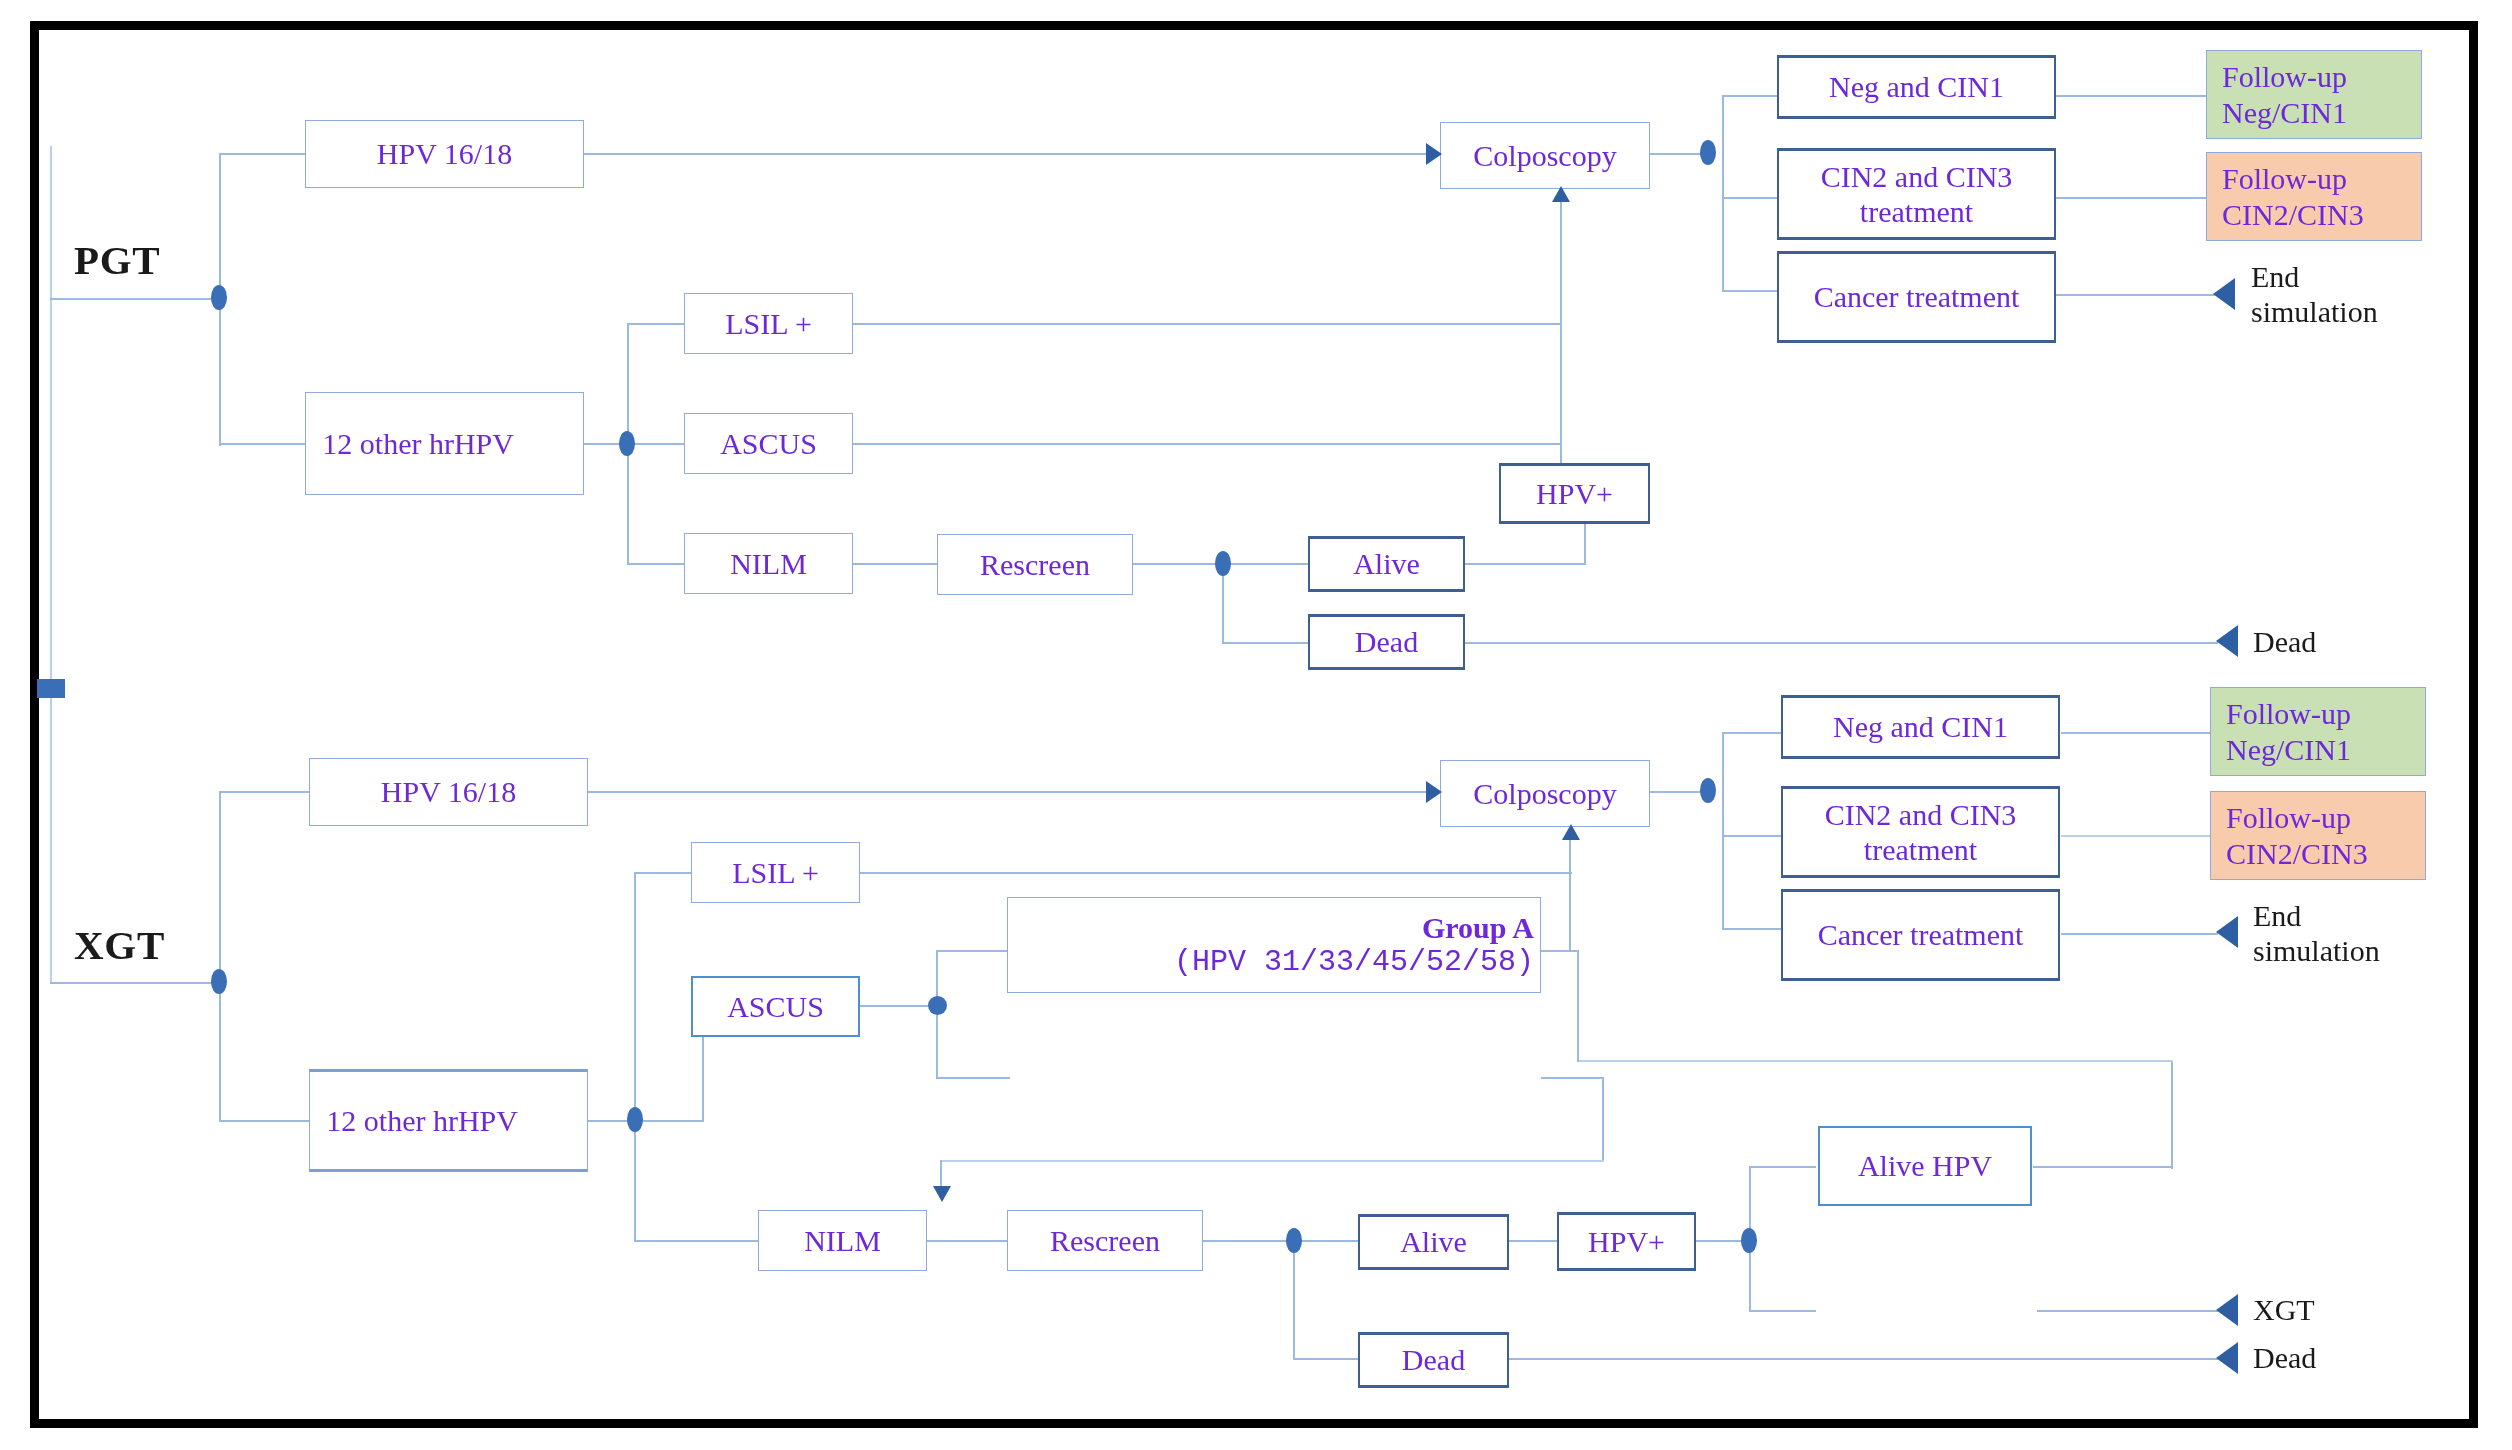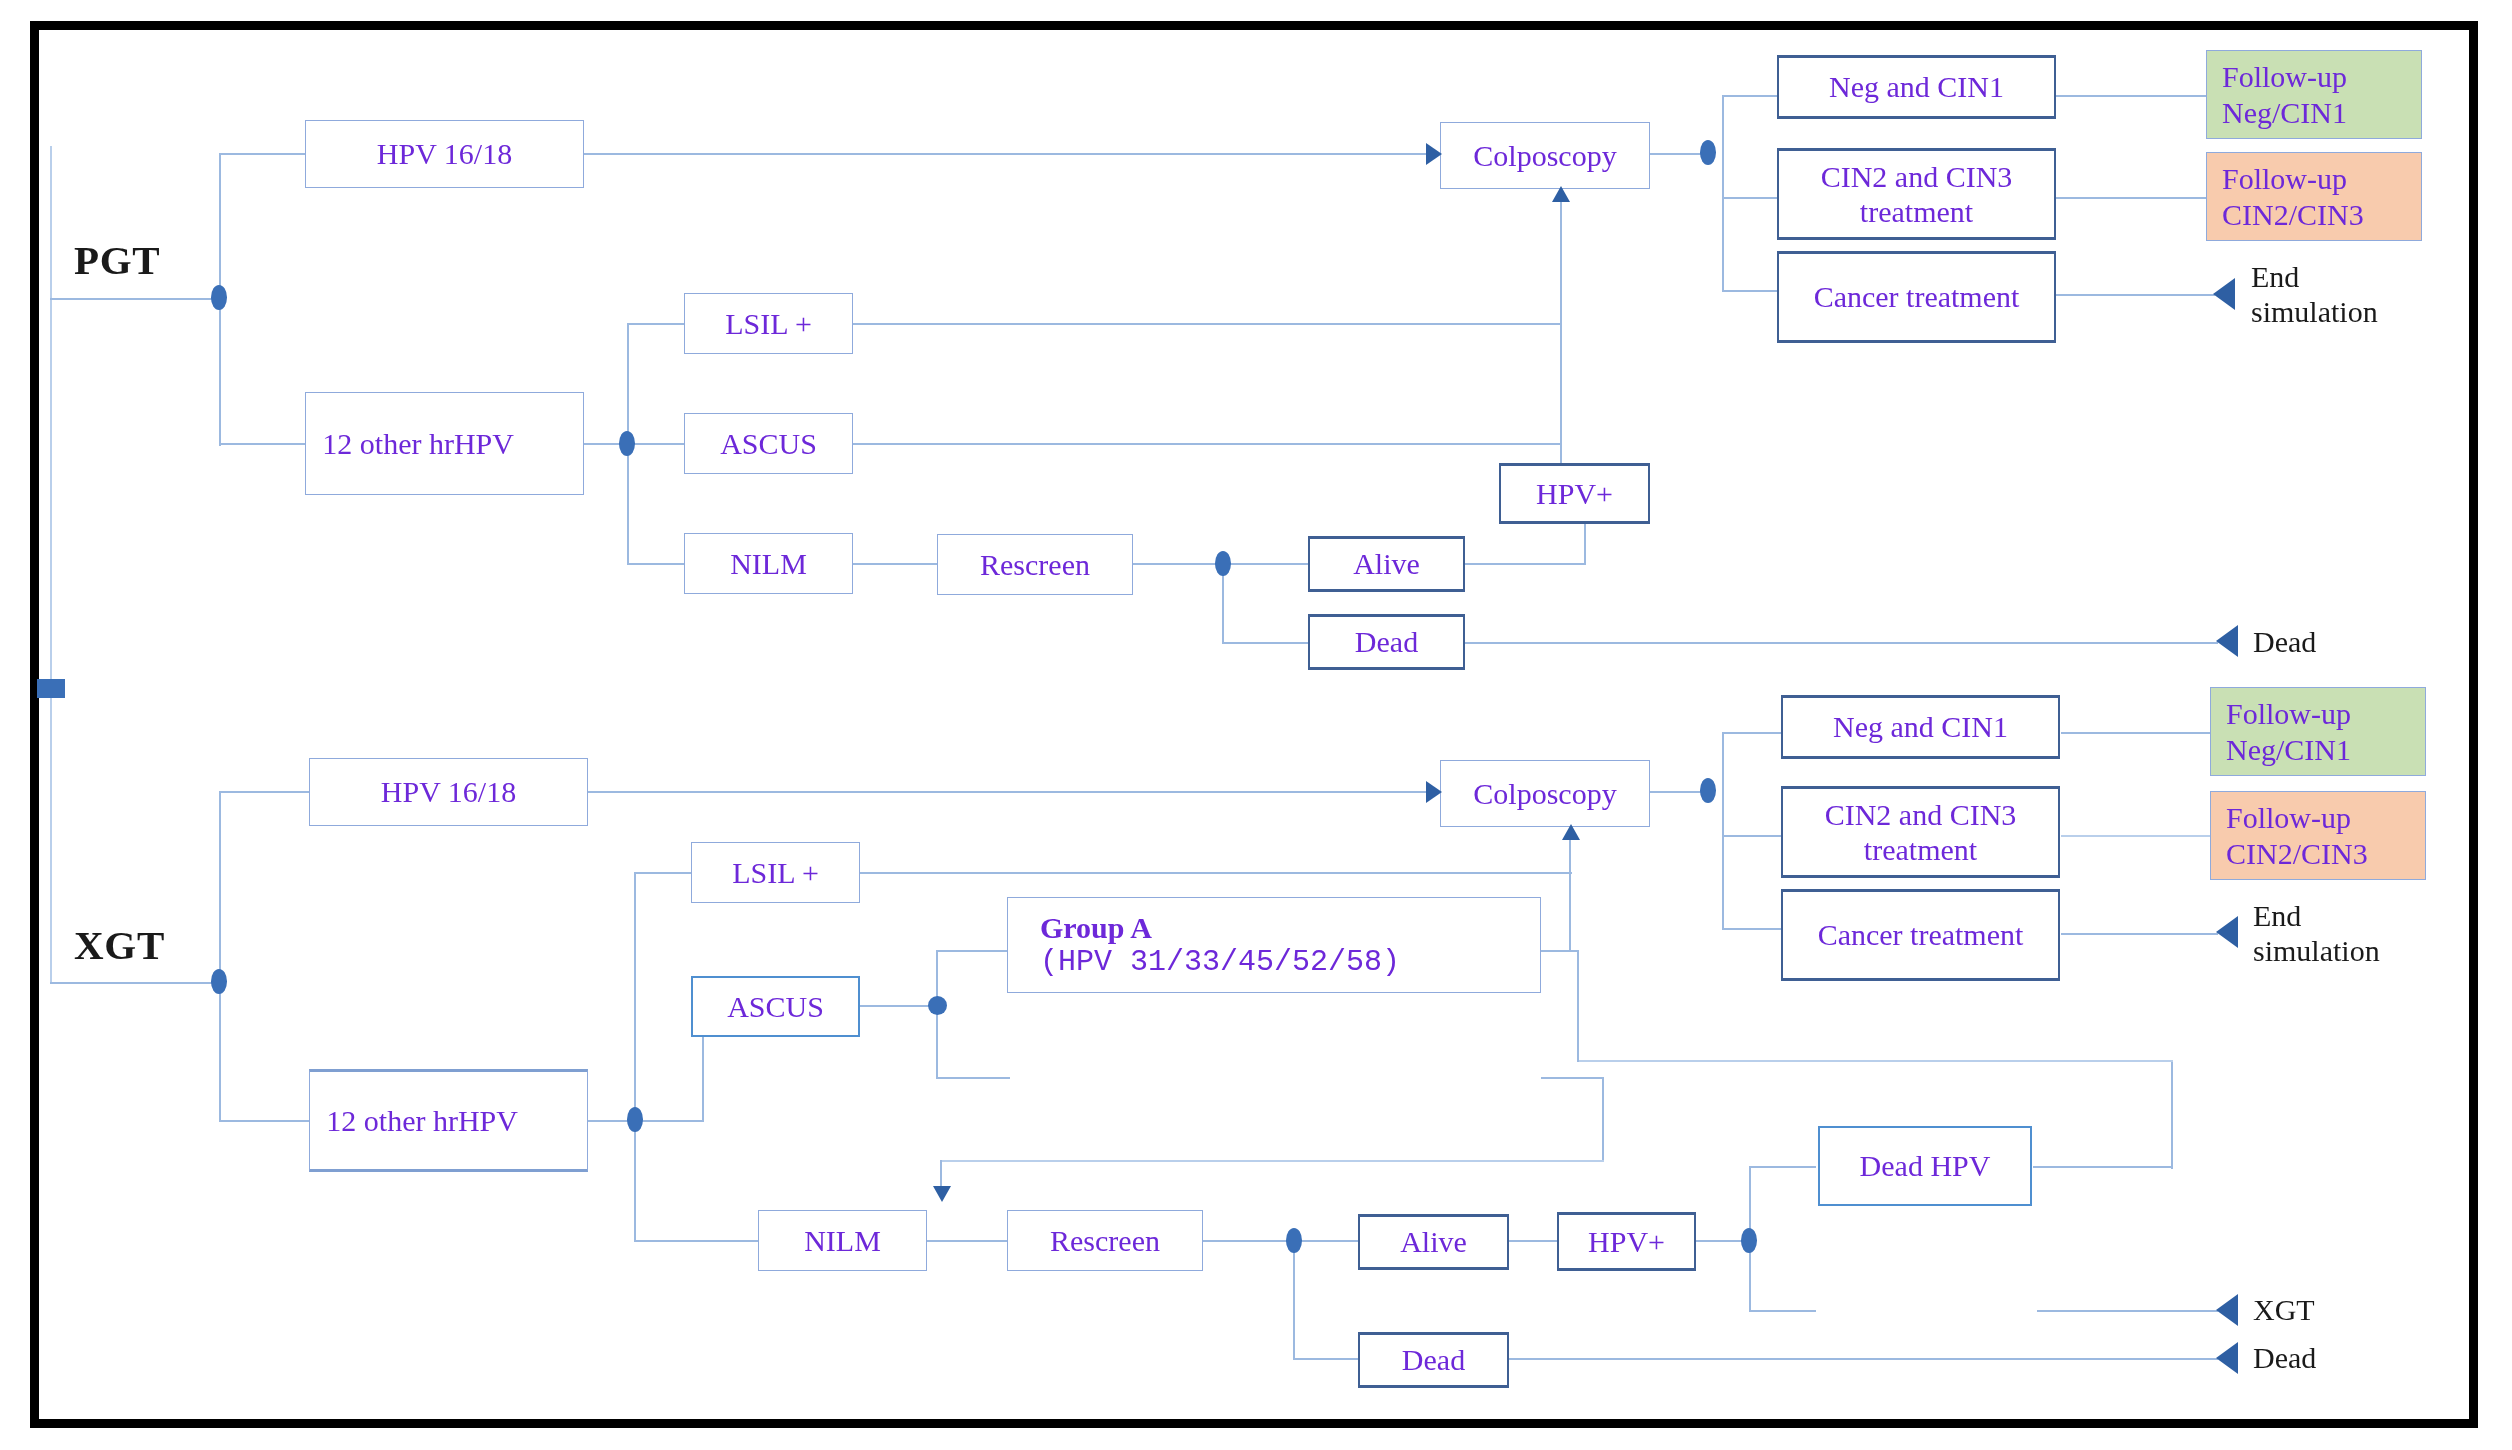--- a/index.html
+++ b/index.html
@@ -246,21 +246,21 @@
   <div class="v" style="left:1569px;top:834px;height:41px;"></div>
   <div class="arrU" style="left:1562px;top:824px;"></div>
 
   <div class="h" style="left:860px;top:1005px;width:74px;"></div>
   <div class="dot round" style="left:928px;top:996px;"></div>
   <div class="v" style="left:936px;top:950px;height:58px;"></div>
   <div class="v" style="left:936px;top:1005px;height:74px;"></div>
   <div class="h" style="left:936px;top:950px;width:74px;"></div>
   <div class="h" style="left:936px;top:1077px;width:74px;"></div>
 
-  <div class="node thin" style="left:1007px;top:897px;width:534px;height:96px;flex-direction:column;align-items:flex-start;text-align:left;padding-left:32px;">
+  <div class="node thin" style="left:1007px;top:897px;width:534px;height:96px;flex-direction:column;align-items:flex-end;text-align:left;padding-left:32px;">
     <span class="l1">Group A</span>
     <span class="l2">(HPV 31/33/45/52/58)</span>
   </div>
 
   <div class="h" style="left:1541px;top:950px;width:38px;"></div>
   <div class="v" style="left:1569px;top:872px;height:80px;"></div>
 
   <div class="h" style="left:1541px;top:1077px;width:63px;"></div>
   <div class="v" style="left:1602px;top:1077px;height:85px;"></div>
   <div class="h pale" style="left:940px;top:1160px;width:664px;"></div>
@@ -282,21 +282,21 @@
   <div class="h" style="left:1509px;top:1240px;width:52px;"></div>
   <div class="node hdark" style="left:1557px;top:1212px;width:139px;height:59px;">HPV+</div>
 
   <div class="h" style="left:1696px;top:1240px;width:52px;"></div>
   <div class="dot" style="left:1741px;top:1228px;"></div>
   <div class="v" style="left:1749px;top:1166px;height:74px;"></div>
   <div class="v" style="left:1749px;top:1240px;height:72px;"></div>
   <div class="h" style="left:1749px;top:1166px;width:67px;"></div>
   <div class="h" style="left:1749px;top:1310px;width:67px;"></div>
 
-  <div class="node med" style="left:1818px;top:1126px;width:214px;height:80px;">Dead HPV</div>
+  <div class="node med" style="left:1818px;top:1126px;width:214px;height:80px;">Alive HPV</div>
 
   <div class="h" style="left:2033px;top:1166px;width:140px;"></div>
   <div class="v" style="left:2171px;top:1060px;height:109px;"></div>
   <div class="h pale" style="left:1577px;top:1060px;width:596px;"></div>
   <div class="v" style="left:1577px;top:950px;height:112px;"></div>
 
   <div class="h" style="left:2037px;top:1310px;width:181px;"></div>
   <div class="arrL" style="left:2216px;top:1294px;"></div>
   <div class="txt" style="left:2253px;top:1293px;">XGT</div>
 

